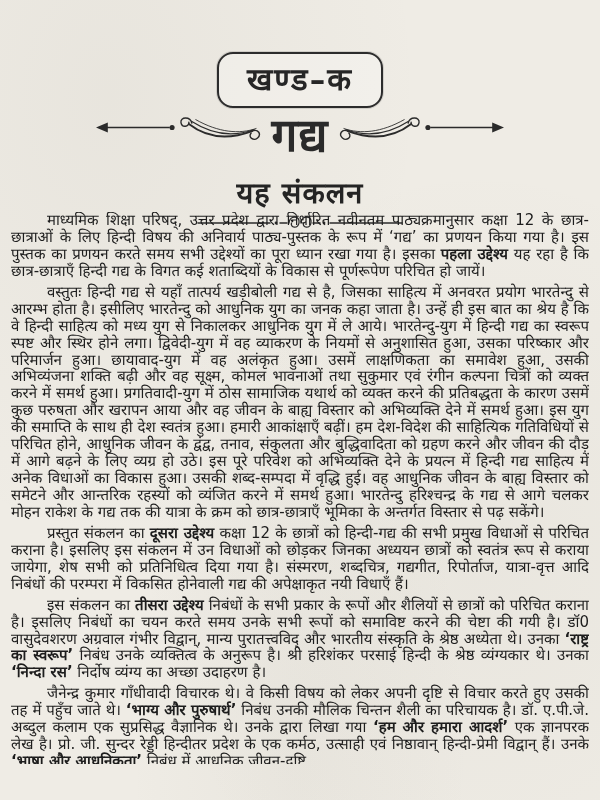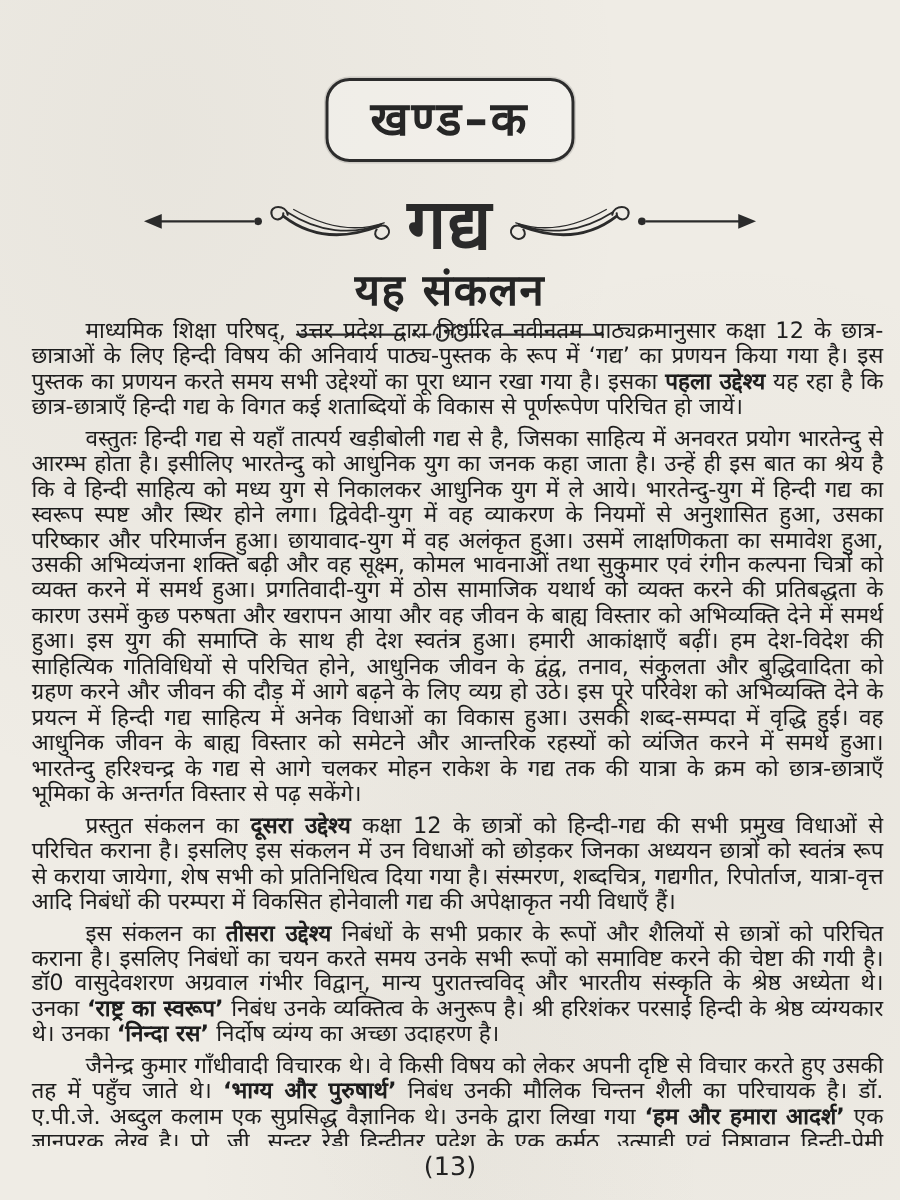--- a/index.html
+++ b/index.html
@@ -25,37 +25,37 @@
     border:2.5px solid #2c2c2c;
     border-radius:16px;
     padding:3px 28px 7px;
     background:rgba(255,255,255,0.25);
     box-shadow:0 0 0 1px rgba(44,44,44,0.15);
   }
   .badge-label{
     font-size:31px;font-weight:bold;letter-spacing:2px;color:#262626;
   }
   .title-row{
-    display:flex;align-items:flex-end;justify-content:center;
+    display:flex;align-items:flex-start;justify-content:center;
     margin-top:4px;height:60px;gap:4px;
   }
   .orn{width:168px;height:40px;flex:0 0 auto;}
   .orn-right{transform:scaleX(-1);}
   .chapter-title{
     font-size:46px;font-weight:bold;line-height:1;
     color:#2a2a2a;padding:0 6px;letter-spacing:1px;
   }
   .subtitle{
     text-align:center;font-size:29px;font-weight:bold;
     margin-top:0;color:#242424;letter-spacing:1px;
   }
   .divider{display:block;margin:1px auto 0;width:220px;height:20px;}
   
   .content{
-    position:absolute;left:21px;right:11px;top:212px;
+    position:absolute;left:11px;right:11px;top:212px;
     height:552px;overflow:hidden;
     text-align:justify;
     font-size:15px;line-height:1.13;
     color:#1d1d1d;
   }
   .para{margin:0 0 4px;text-indent:36px;}
   .para:last-child{margin-bottom:12px;}
   .para .b{font-weight:bold;}
   
   .page-number{
@@ -118,15 +118,14 @@
   </svg>
 
   <div class="content">
       <p class="para"><span>माध्यमिक शिक्षा परिषद्, उत्तर प्रदेश द्वारा निर्धारित नवीनतम पाठ्यक्रमानुसार कक्षा 12 के छात्र-छात्राओं के लिए हिन्दी विषय की अनिवार्य पाठ्य-पुस्तक के रूप में ‘गद्य’ का प्रणयन किया गया है। इस पुस्तक का प्रणयन करते समय सभी उद्देश्यों का पूरा ध्यान रखा गया है। इसका </span><span class="b">पहला उद्देश्य</span><span> यह रहा है कि छात्र-छात्राएँ हिन्दी गद्य के विगत कई शताब्दियों के विकास से पूर्णरूपेण परिचित हो जायें।</span></p>
       <p class="para"><span>वस्तुतः हिन्दी गद्य से यहाँ तात्पर्य खड़ीबोली गद्य से है, जिसका साहित्य में अनवरत प्रयोग भारतेन्दु से आरम्भ होता है। इसीलिए भारतेन्दु को आधुनिक युग का जनक कहा जाता है। उन्हें ही इस बात का श्रेय है कि वे हिन्दी साहित्य को मध्य युग से निकालकर आधुनिक युग में ले आये। भारतेन्दु-युग में हिन्दी गद्य का स्वरूप स्पष्ट और स्थिर होने लगा। द्विवेदी-युग में वह व्याकरण के नियमों से अनुशासित हुआ, उसका परिष्कार और परिमार्जन हुआ। छायावाद-युग में वह अलंकृत हुआ। उसमें लाक्षणिकता का समावेश हुआ, उसकी अभिव्यंजना शक्ति बढ़ी और वह सूक्ष्म, कोमल भावनाओं तथा सुकुमार एवं रंगीन कल्पना चित्रों को व्यक्त करने में समर्थ हुआ। प्रगतिवादी-युग में ठोस सामाजिक यथार्थ को व्यक्त करने की प्रतिबद्धता के कारण उसमें कुछ परुषता और खरापन आया और वह जीवन के बाह्य विस्तार को अभिव्यक्ति देने में समर्थ हुआ। इस युग की समाप्ति के साथ ही देश स्वतंत्र हुआ। हमारी आकांक्षाएँ बढ़ीं। हम देश-विदेश की साहित्यिक गतिविधियों से परिचित होने, आधुनिक जीवन के द्वंद्व, तनाव, संकुलता और बुद्धिवादिता को ग्रहण करने और जीवन की दौड़ में आगे बढ़ने के लिए व्यग्र हो उठे। इस पूरे परिवेश को अभिव्यक्ति देने के प्रयत्न में हिन्दी गद्य साहित्य में अनेक विधाओं का विकास हुआ। उसकी शब्द-सम्पदा में वृद्धि हुई। वह आधुनिक जीवन के बाह्य विस्तार को समेटने और आन्तरिक रहस्यों को व्यंजित करने में समर्थ हुआ। भारतेन्दु हरिश्चन्द्र के गद्य से आगे चलकर मोहन राकेश के गद्य तक की यात्रा के क्रम को छात्र-छात्राएँ भूमिका के अन्तर्गत विस्तार से पढ़ सकेंगे।</span></p>
       <p class="para"><span>प्रस्तुत संकलन का </span><span class="b">दूसरा उद्देश्य</span><span> कक्षा 12 के छात्रों को हिन्दी-गद्य की सभी प्रमुख विधाओं से परिचित कराना है। इसलिए इस संकलन में उन विधाओं को छोड़कर जिनका अध्ययन छात्रों को स्वतंत्र रूप से कराया जायेगा, शेष सभी को प्रतिनिधित्व दिया गया है। संस्मरण, शब्दचित्र, गद्यगीत, रिपोर्ताज, यात्रा-वृत्त आदि निबंधों की परम्परा में विकसित होनेवाली गद्य की अपेक्षाकृत नयी विधाएँ हैं।</span></p>
       <p class="para"><span>इस संकलन का </span><span class="b">तीसरा उद्देश्य</span><span> निबंधों के सभी प्रकार के रूपों और शैलियों से छात्रों को परिचित कराना है। इसलिए निबंधों का चयन करते समय उनके सभी रूपों को समाविष्ट करने की चेष्टा की गयी है। डॉ0 वासुदेवशरण अग्रवाल गंभीर विद्वान्, मान्य पुरातत्त्वविद् और भारतीय संस्कृति के श्रेष्ठ अध्येता थे। उनका </span><span class="b">‘राष्ट्र का स्वरूप’</span><span> निबंध उनके व्यक्तित्व के अनुरूप है। श्री हरिशंकर परसाई हिन्दी के श्रेष्ठ व्यंग्यकार थे। उनका </span><span class="b">‘निन्दा रस’</span><span> निर्दोष व्यंग्य का अच्छा उदाहरण है।</span></p>
       <p class="para"><span>जैनेन्द्र कुमार गाँधीवादी विचारक थे। वे किसी विषय को लेकर अपनी दृष्टि से विचार करते हुए उसकी तह में पहुँच जाते थे। </span><span class="b">‘भाग्य और पुरुषार्थ’</span><span> निबंध उनकी मौलिक चिन्तन शैली का परिचायक है। डॉ. ए.पी.जे. अब्दुल कलाम एक सुप्रसिद्ध वैज्ञानिक थे। उनके द्वारा लिखा गया </span><span class="b">‘हम और हमारा आदर्श’</span><span> एक ज्ञानपरक लेख है। प्रो. जी. सुन्दर रेड्डी हिन्दीतर प्रदेश के एक कर्मठ, उत्साही एवं निष्ठावान् हिन्दी-प्रेमी विद्वान् हैं। उनके </span><span class="b">‘भाषा और आधुनिकता’</span><span> निबंध में आधुनिक जीवन-दृष्टि</span></p>
     </div>
 
-  <div class="page-number">(13)</div>
 
 </div>
 
 </body></html>

